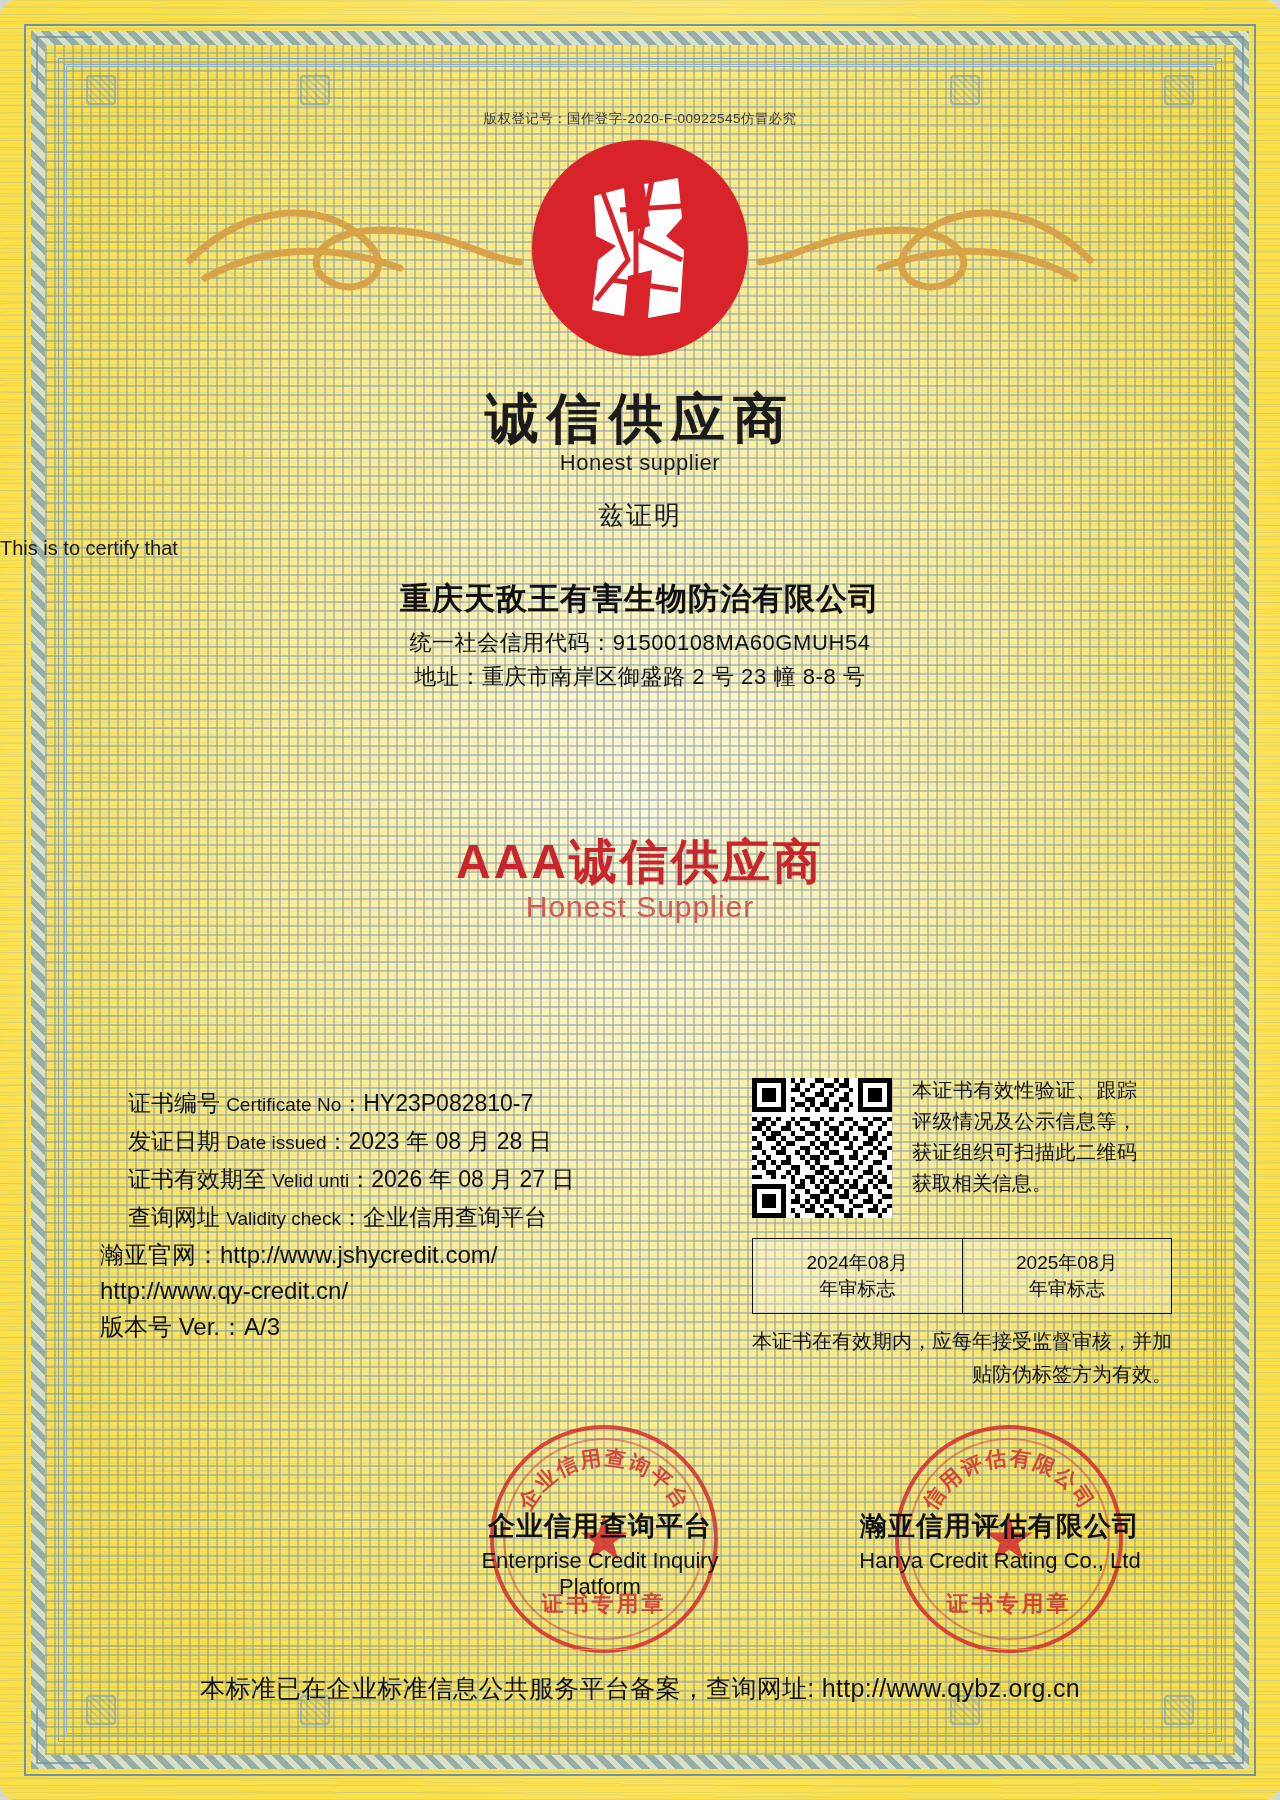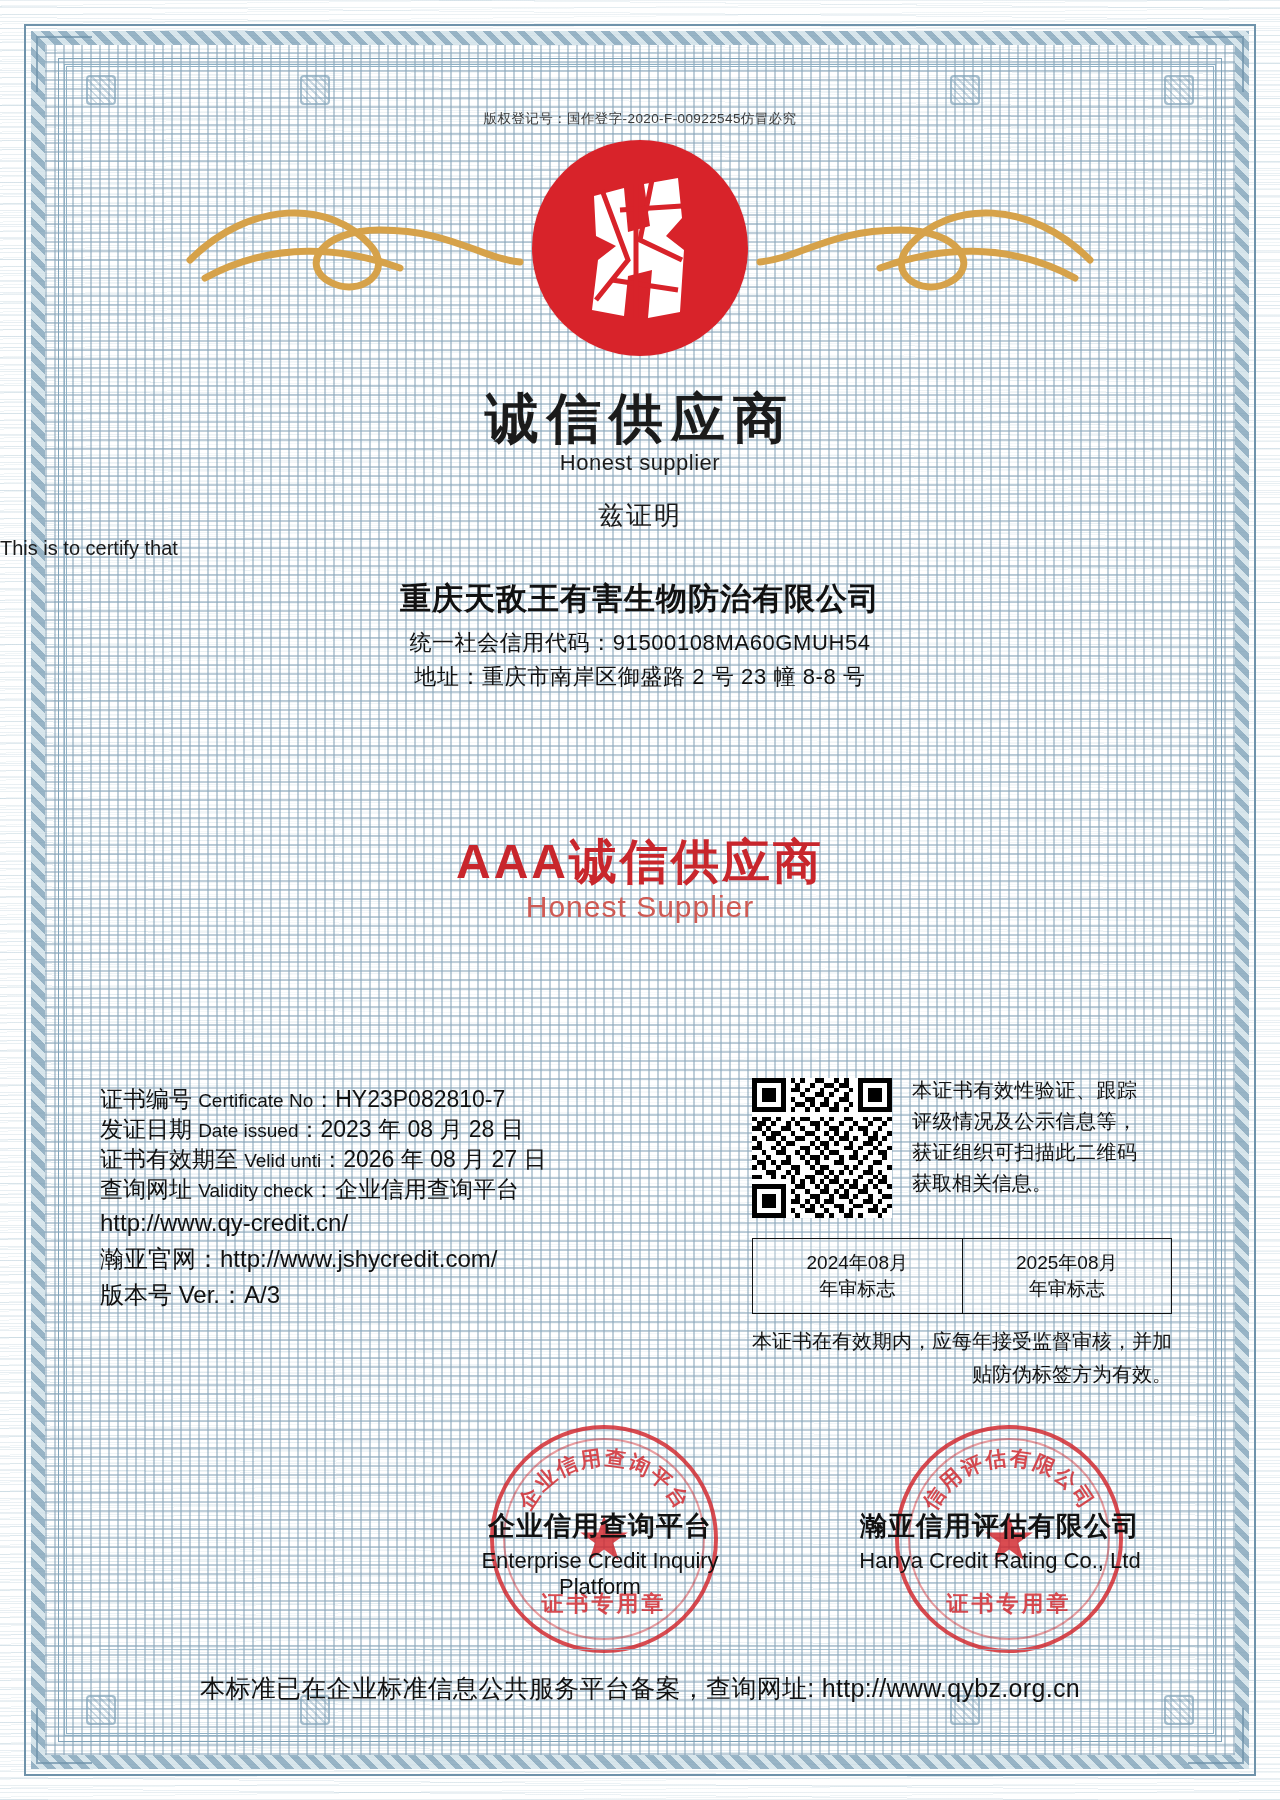--- a/index.html
+++ b/index.html
@@ -5,22 +5,23 @@
   html,body{margin:0;padding:0;}
   body{
     width:1280px;height:1800px;
     background:#cfd8d8;
     font-family:"Liberation Sans","DejaVu Sans",sans-serif;
     overflow:hidden;
   }
   .page{
     position:relative;
     width:1280px;height:1800px;
-    background:#ffffff;
+    background:#fde047;
     overflow:hidden;
+    border-radius:16px;
   }
   
   .wave-bg{
     position:absolute;inset:0;
     background:
       repeating-linear-gradient(0deg, rgba(120,160,180,.20) 0px, rgba(120,160,180,.20) 1px, rgba(255,255,255,0) 1px, rgba(255,255,255,0) 7px);
     opacity:.85;
   }
   .wave-bg2{
     position:absolute;inset:0;
@@ -135,21 +136,21 @@
     position:absolute;top:890px;left:0;width:100%;text-align:center;
     font-size:30px;color:#cf5a53;letter-spacing:1px;
   }
 
   
   .details{
     position:absolute;left:100px;top:1085px;width:560px;
     color:#111;
   }
   .details .row{
-    font-size:22px;line-height:28px;white-space:nowrap;
+    font-size:22px;line-height:36px;white-space:nowrap;padding-left:28px;
   }
   .details .lbl-cn{font-size:23px;}
   .details .lbl-en{font-size:19px;}
   .details .val{font-size:23px;}
   .url-row{font-size:24px;line-height:36px;}
 
   
   .qr{
     position:absolute;left:752px;top:1078px;width:140px;height:140px;
     background:#fff;
@@ -292,24 +293,24 @@
         <span class="lbl-en">Date issued</span><span>：</span><span class="val">2023 年 08 月 28 日</span>
       </div>
       <div class="row">
         <span class="lbl-cn">证书有效期至</span>
         <span class="lbl-en">Velid unti</span><span>：</span><span class="val">2026 年 08 月 27 日</span>
       </div>
       <div class="row">
         <span class="lbl-cn">查询网址</span>
         <span class="lbl-en">Validity check</span><span>：</span><span class="val">企业信用查询平台</span>
       </div>
-      <div class="url-row">http://www.qy-credit.cn/</div>
       <div class="url-row">
         <span>瀚亚官网：</span><span>http://www.jshycredit.com/</span>
       </div>
+      <div class="url-row">http://www.qy-credit.cn/</div>
       <div class="url-row">
         <span>版本号 Ver.：</span><span>A/3</span>
       </div>
     </div>
 
     <div class="qr">
       <svg width="140" height="140" viewBox="0 0 29 29" shape-rendering="crispEdges">
         <rect width="29" height="29" fill="#fff"></rect>
         <g fill="#000">
           <rect x="0" y="0" width="7" height="1"></rect>

